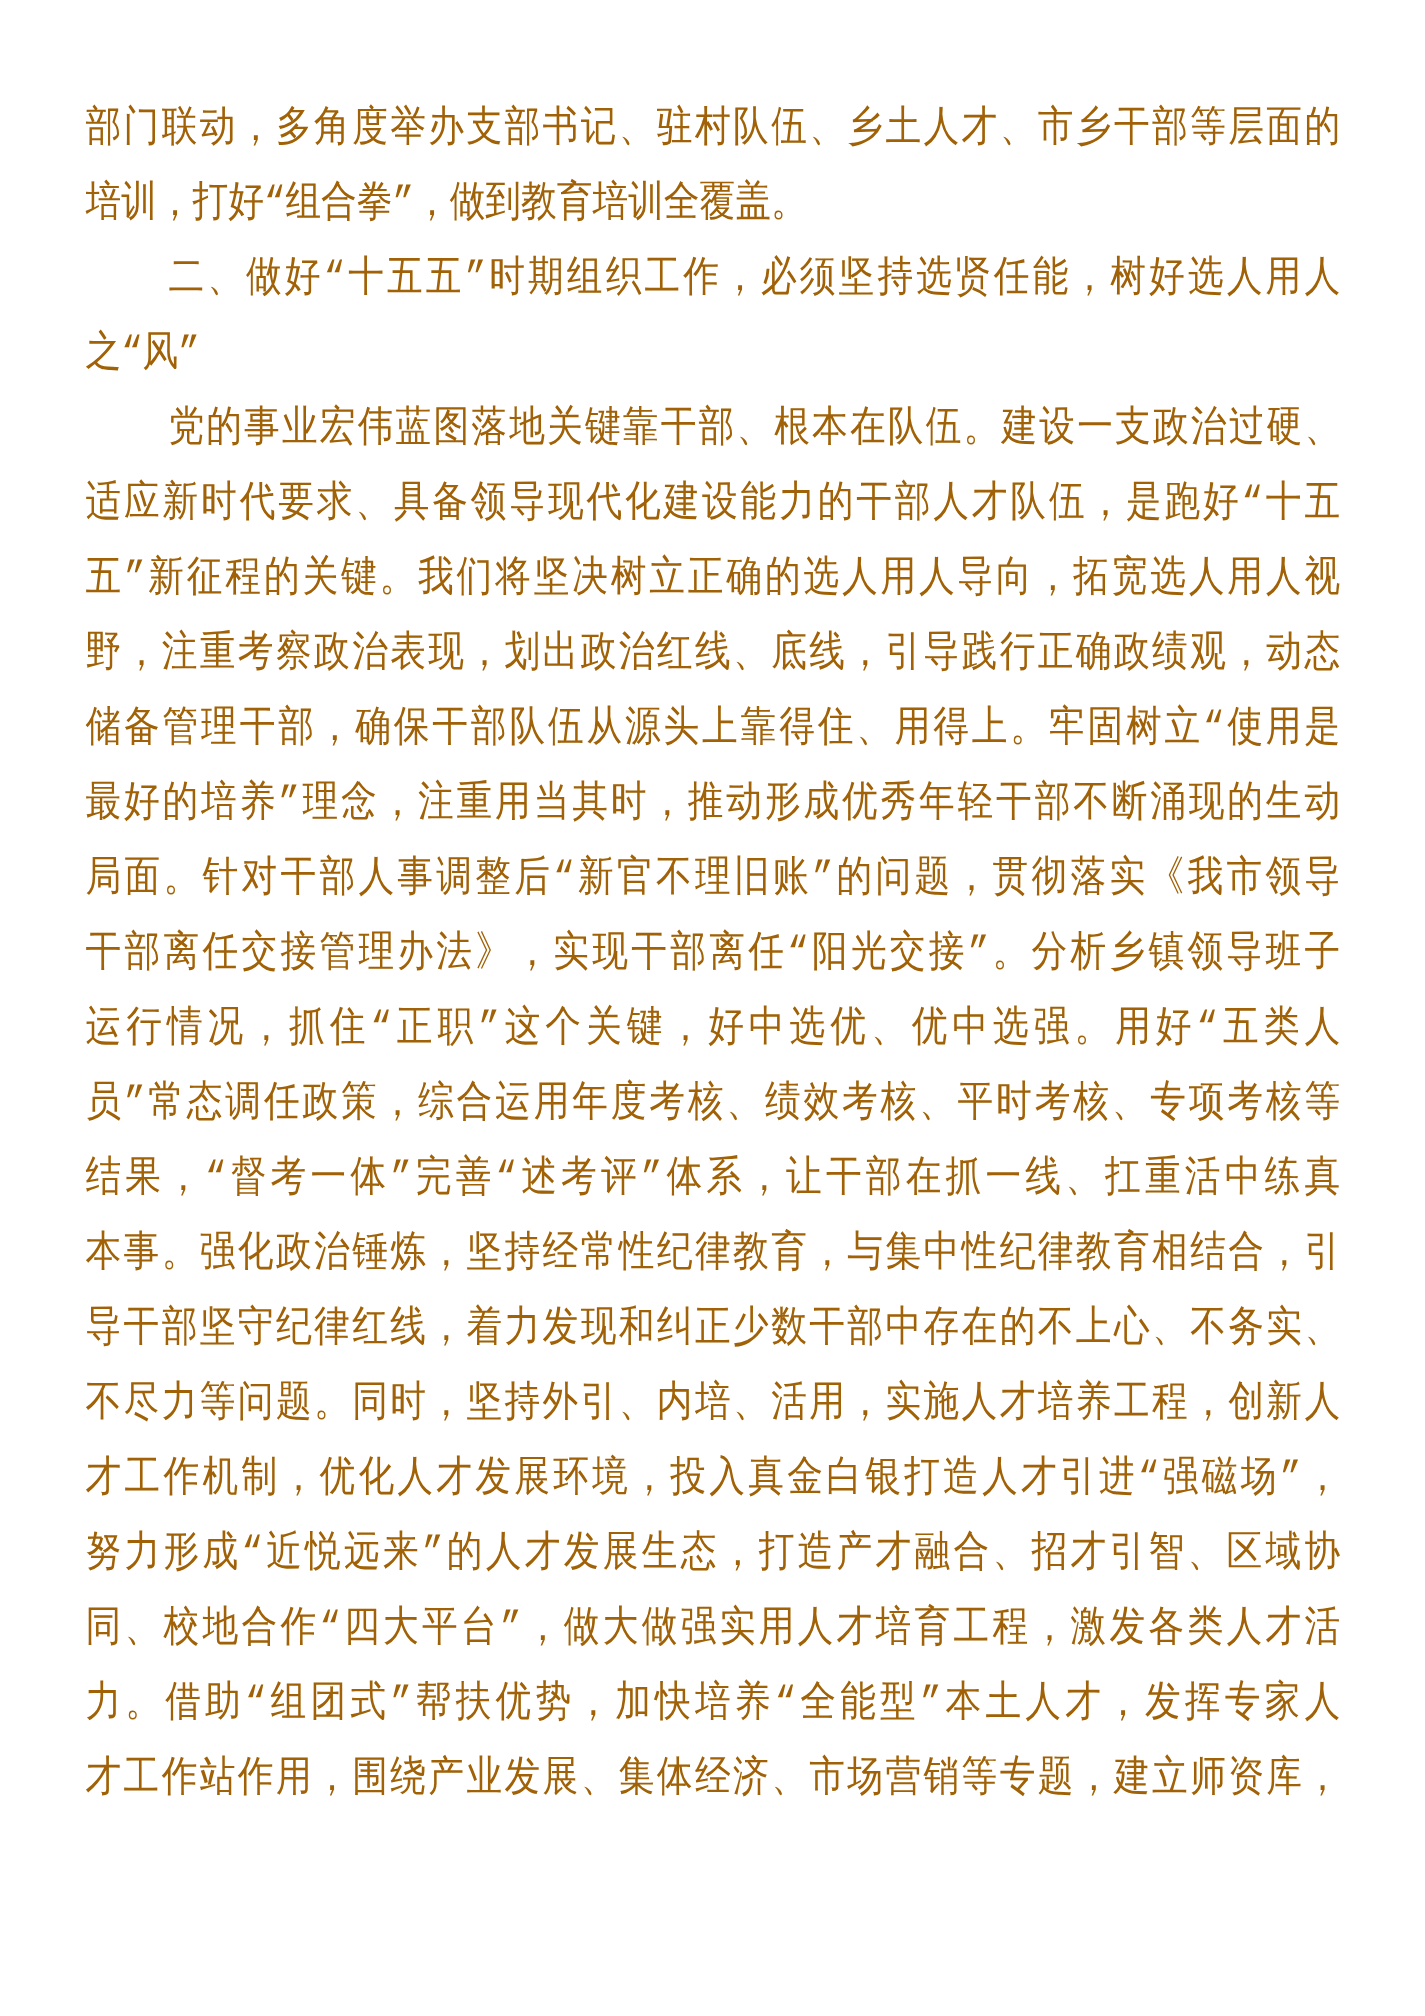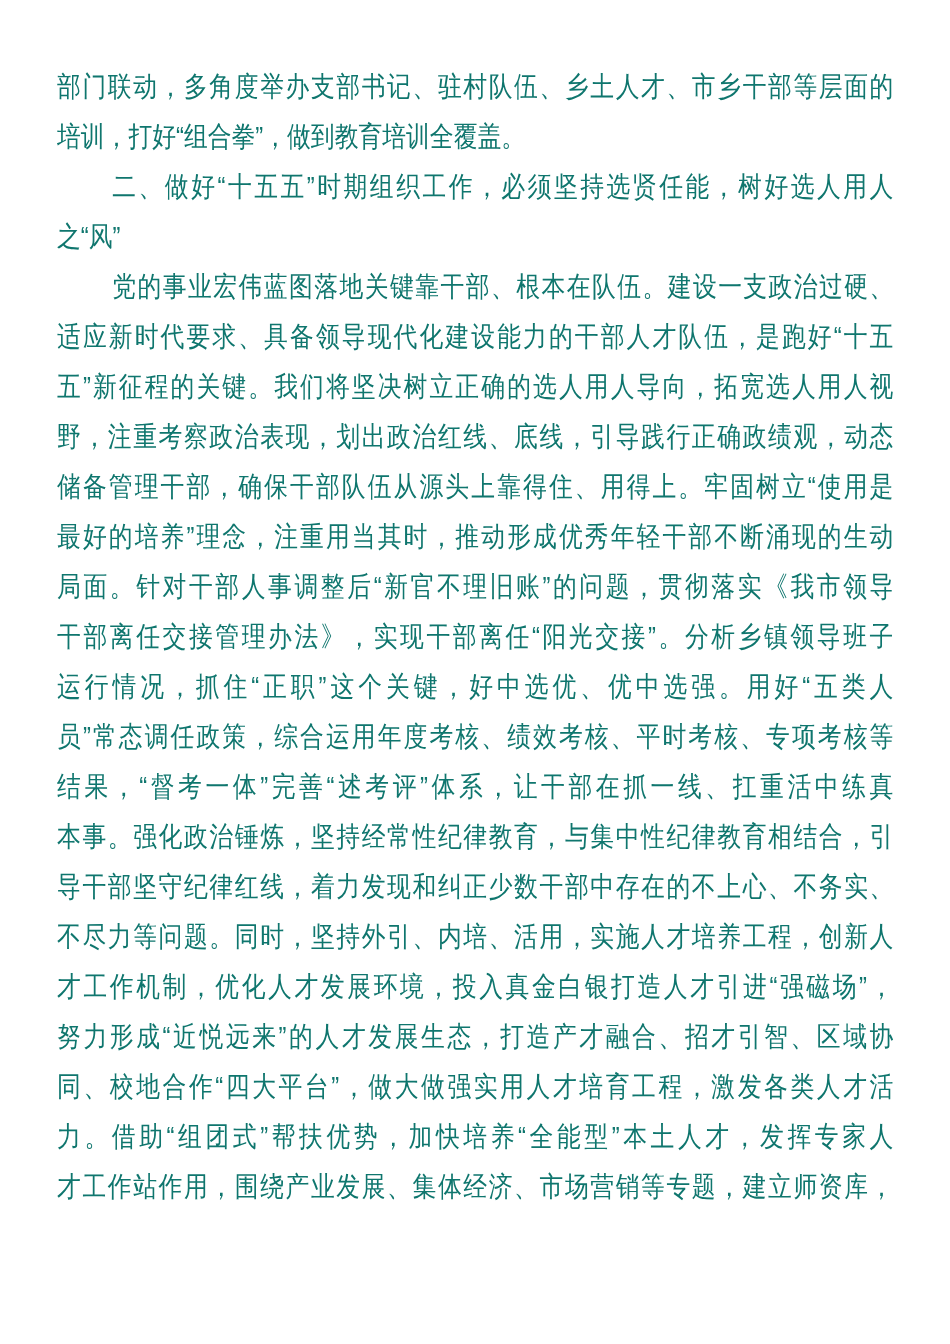--- a/index.html
+++ b/index.html
@@ -6,22 +6,22 @@
     margin: 0;
     padding: 0;
     background: #ffffff;
   }
   .page {
     position: relative;
     width: 950px;
     height: 1248px;
     background: #ffffff;
     overflow: hidden;
-    font-family: Liberation Sans, sans-serif;
-    color: #0f766e;
+    font-family: Liberation Mono, monospace;
+    color: #a16207;
   }
   
   .text-block {
     position: absolute;
     left: 57px;
     top: 62px;
     width: 984px;
     transform: scaleX(0.85);
     transform-origin: 0 0;
   }

